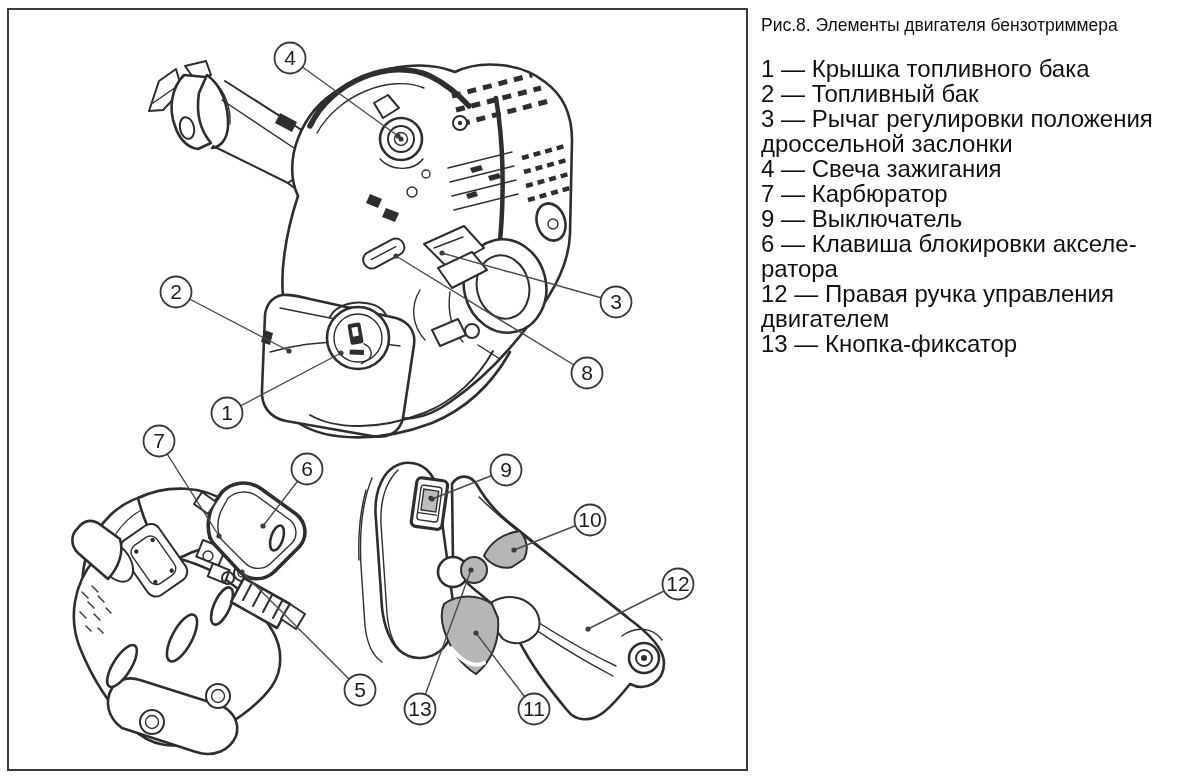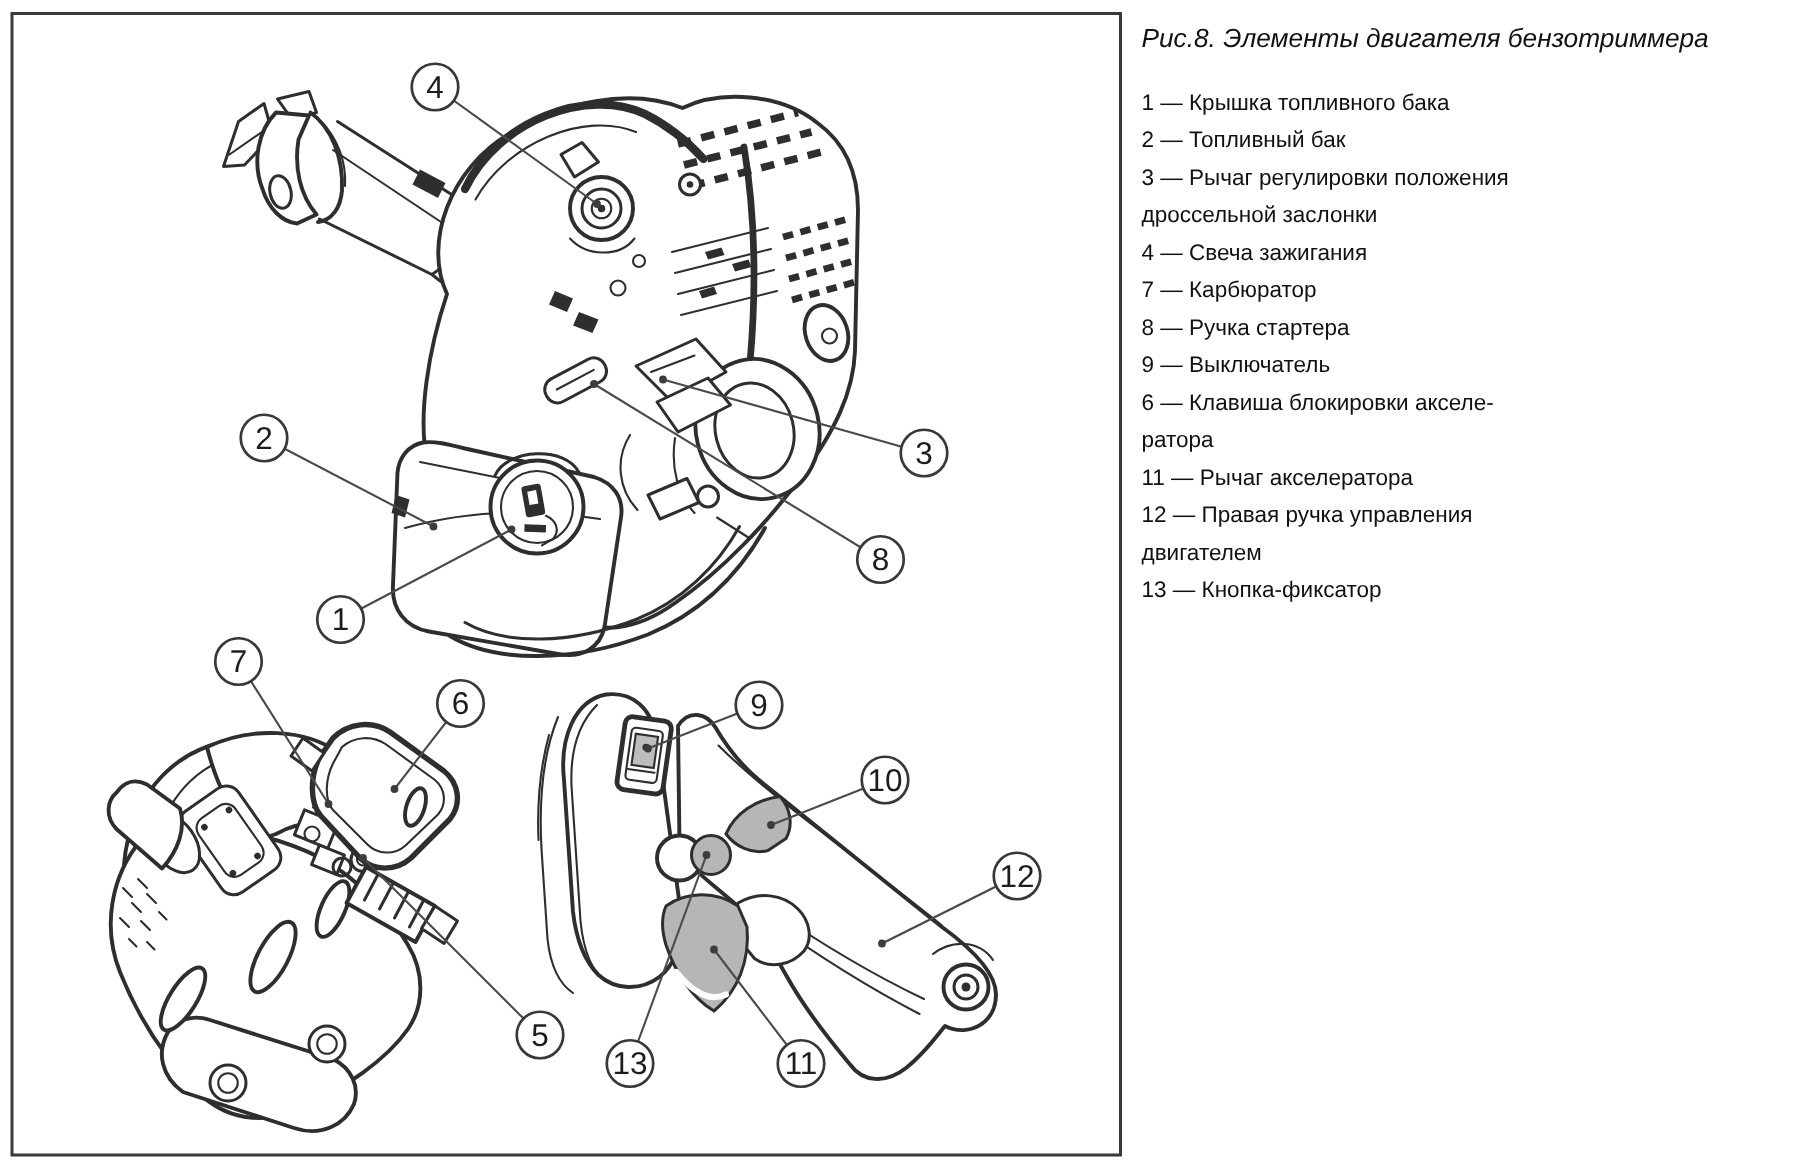--- a/index.html
+++ b/index.html
@@ -24,22 +24,22 @@
   .fi{fill:var(--ink);stroke:none}
   .fins{fill:none;stroke:var(--ink);stroke-width:5;stroke-dasharray:9 7;stroke-linecap:butt}
   .fins2{fill:none;stroke:var(--ink);stroke-width:4.5;stroke-dasharray:7 5;stroke-linecap:butt}
 
   .leader{stroke:var(--leader);stroke-width:1.4;fill:none}
   .leader-dot{fill:#3c3c3c;stroke:none}
   .bubble{fill:#ffffff;stroke:#383838;stroke-width:1.8}
   .bubble-num{font-family:"Liberation Sans",sans-serif;font-size:21px;fill:#1c1c1c;text-anchor:middle}
 
   .legend{position:absolute;left:761px;top:14px;width:436px;color:var(--text)}
-  .legend-title{font-style:italic;font-size:17.5px;line-height:22px;margin:0 0 20px 0}
-  .legend-item{font-size:15px;line-height:25px;white-space:pre-line}
+  .legend-title{font-size:17.5px;line-height:22px;margin:0 0 20px 0}
+  .legend-item{font-size:24px;line-height:25px;white-space:pre-line}
 </style>
 </head>
 <body>
 
 <svg id="diagram" viewBox="0 0 1200 778">
 
   <rect id="frame-rect" fill="#ffffff" stroke="#3a3a3a" stroke-width="2" x="8" y="9" width="739" height="761"></rect>
 
   <g>
 
@@ -302,22 +302,20 @@
 
 <div class="legend">
   <div class="legend-title">Рис.8. Элементы двигателя бензотриммера</div>
   <div id="legend-list">
       <div class="legend-item">1 — Крышка топливного бака</div>
       <div class="legend-item">2 — Топливный бак</div>
       <div class="legend-item">3 — Рычаг регулировки положения
 дроссельной заслонки</div>
       <div class="legend-item">4 — Свеча зажигания</div>
       <div class="legend-item">7 — Карбюратор</div>
-      <div class="legend-item">8 — Ручка стартера</div>
       <div class="legend-item">9 — Выключатель</div>
       <div class="legend-item">6 — Клавиша блокировки акселе-
 ратора</div>
-      <div class="legend-item">11 — Рычаг акселератора</div>
       <div class="legend-item">12 — Правая ручка управления
 двигателем</div>
       <div class="legend-item">13 — Кнопка-фиксатор</div>
     </div>
 </div>
 
 </body></html>

